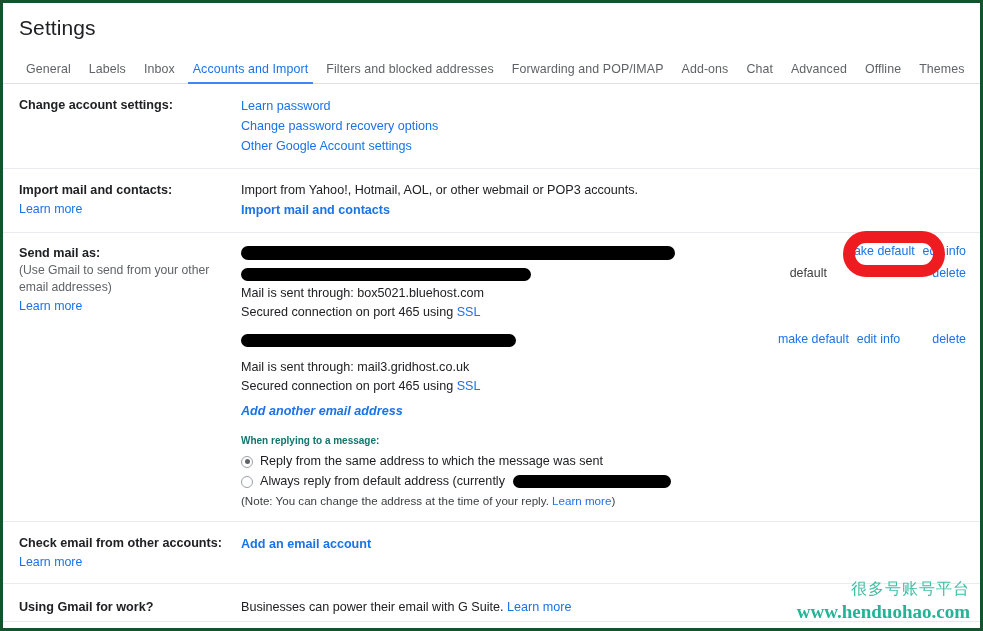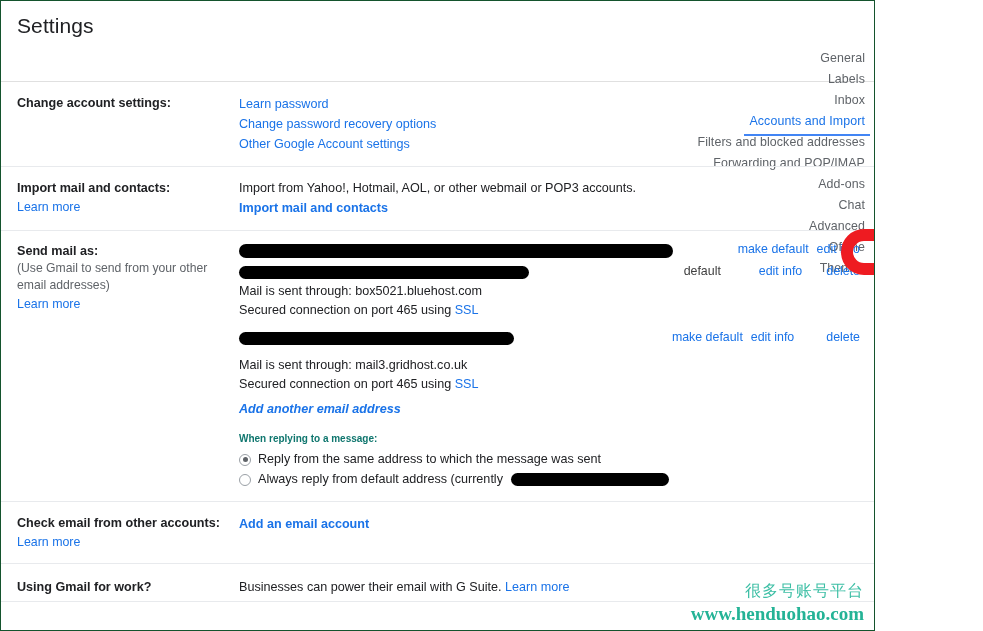--- a/index.html
+++ b/index.html
@@ -6,24 +6,24 @@
     margin: 0;
     padding: 0;
     background: #ffffff;
   }
   body {
     font-family: "Liberation Sans", sans-serif;
     -webkit-font-smoothing: antialiased;
   }
   #page {
     position: relative;
-    width: 875px;
+    width: 983px;
     height: 631px;
     box-sizing: border-box;
-    border: 1px solid #14532d;
+    border: 3px solid #14532d;
     background: #ffffff;
     overflow: hidden;
   }
 
   
   .settings-header {
     height: 50px;
     display: flex;
     align-items: center;
     padding-left: 16px;
@@ -38,21 +38,20 @@
 
   
   .tabbar {
     height: 31px;
     display: flex;
     align-items: flex-end;
     padding-left: 14px;
     box-sizing: border-box;
     border-bottom: 1px solid #e0e0e0;
     gap: 0px;
-    flex-direction: column;
   }
   .tab {
     font-size: 12.4px;
     color: #5f6368;
     padding: 0 9px 7px 9px;
     position: relative;
     cursor: pointer;
     white-space: nowrap;
     letter-spacing: 0.1px;
   }
@@ -297,21 +296,21 @@
           <div class="mail-detail" style="margin-top: 11px;">Mail is sent through: mail3.gridhost.co.uk</div>
           <div class="mail-detail"><span>Secured connection on port 465 using </span><span class="inline-link">SSL</span></div>
           <div class="actions" style="top: -2px;"><span class="act">make default</span><span style="display: inline-block; width: 8px;"></span><span class="act">edit info</span><span style="display: inline-block; width: 32px;"></span><span class="act">delete</span></div>
         </div><a class="link link-bold" style="margin-top: 6px; font-style: italic;">Add another email address</a><div class="sub-head" style="margin-top: 10px;">When replying to a message:</div><div class="radio-line">
           <span class="radio checked"></span>
           <span class="radio-text">Reply from the same address to which the message was sent</span>
         </div><div class="radio-line">
           <span class="radio"></span>
           <span class="radio-text">Always reply from default address (currently</span>
           <span class="redact" style="width: 158px; margin-left: 1px;"></span>
-        </div></div>
+        </div><div class="note"><span>(Note: You can change the address at the time of your reply. </span><span class="inline-link">Learn more</span><span>)</span></div></div>
   </div>
 
   <div class="row">
     <div class="col-label">
       <div class="lbl-title">Check email from other accounts:</div>
       <a class="link-learn">Learn more</a>
     </div>
     <div class="col-body">
       <a class="link link-bold">Add an email account</a>
     </div>

